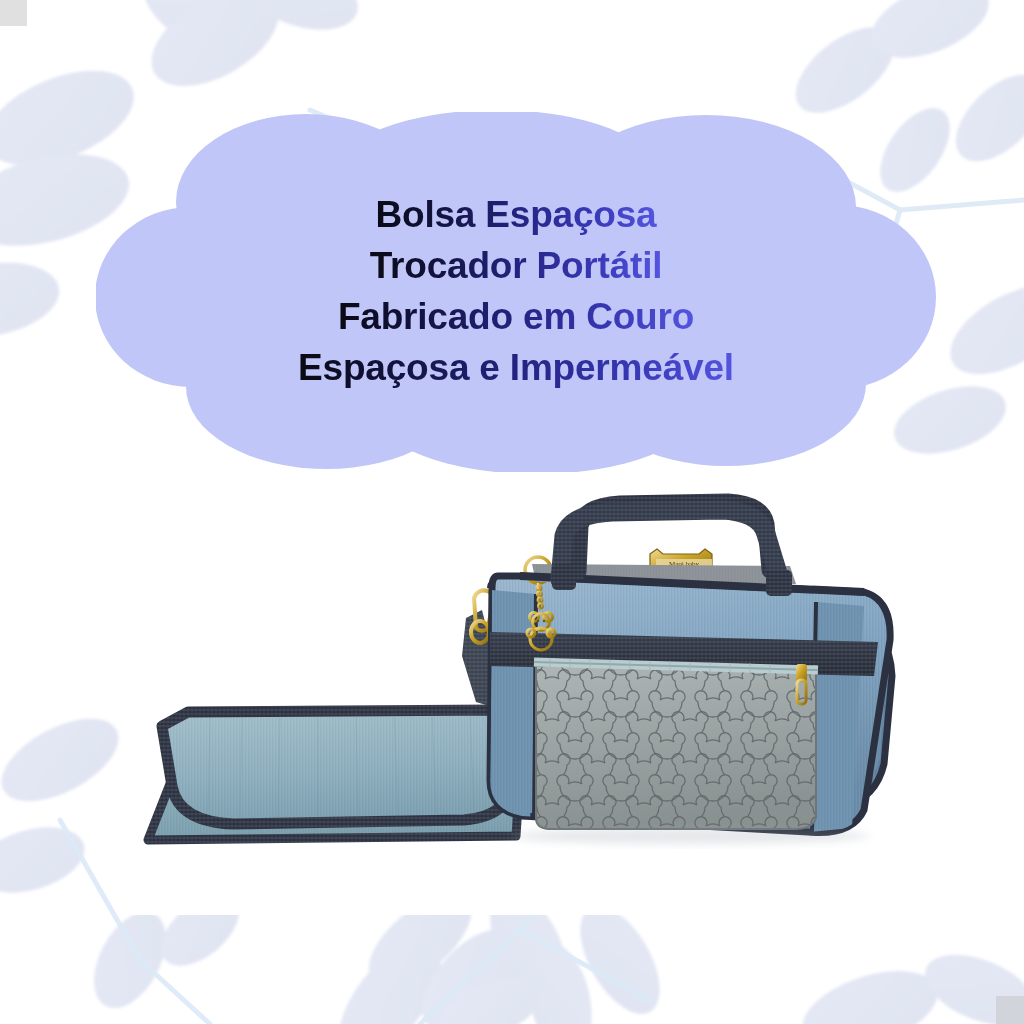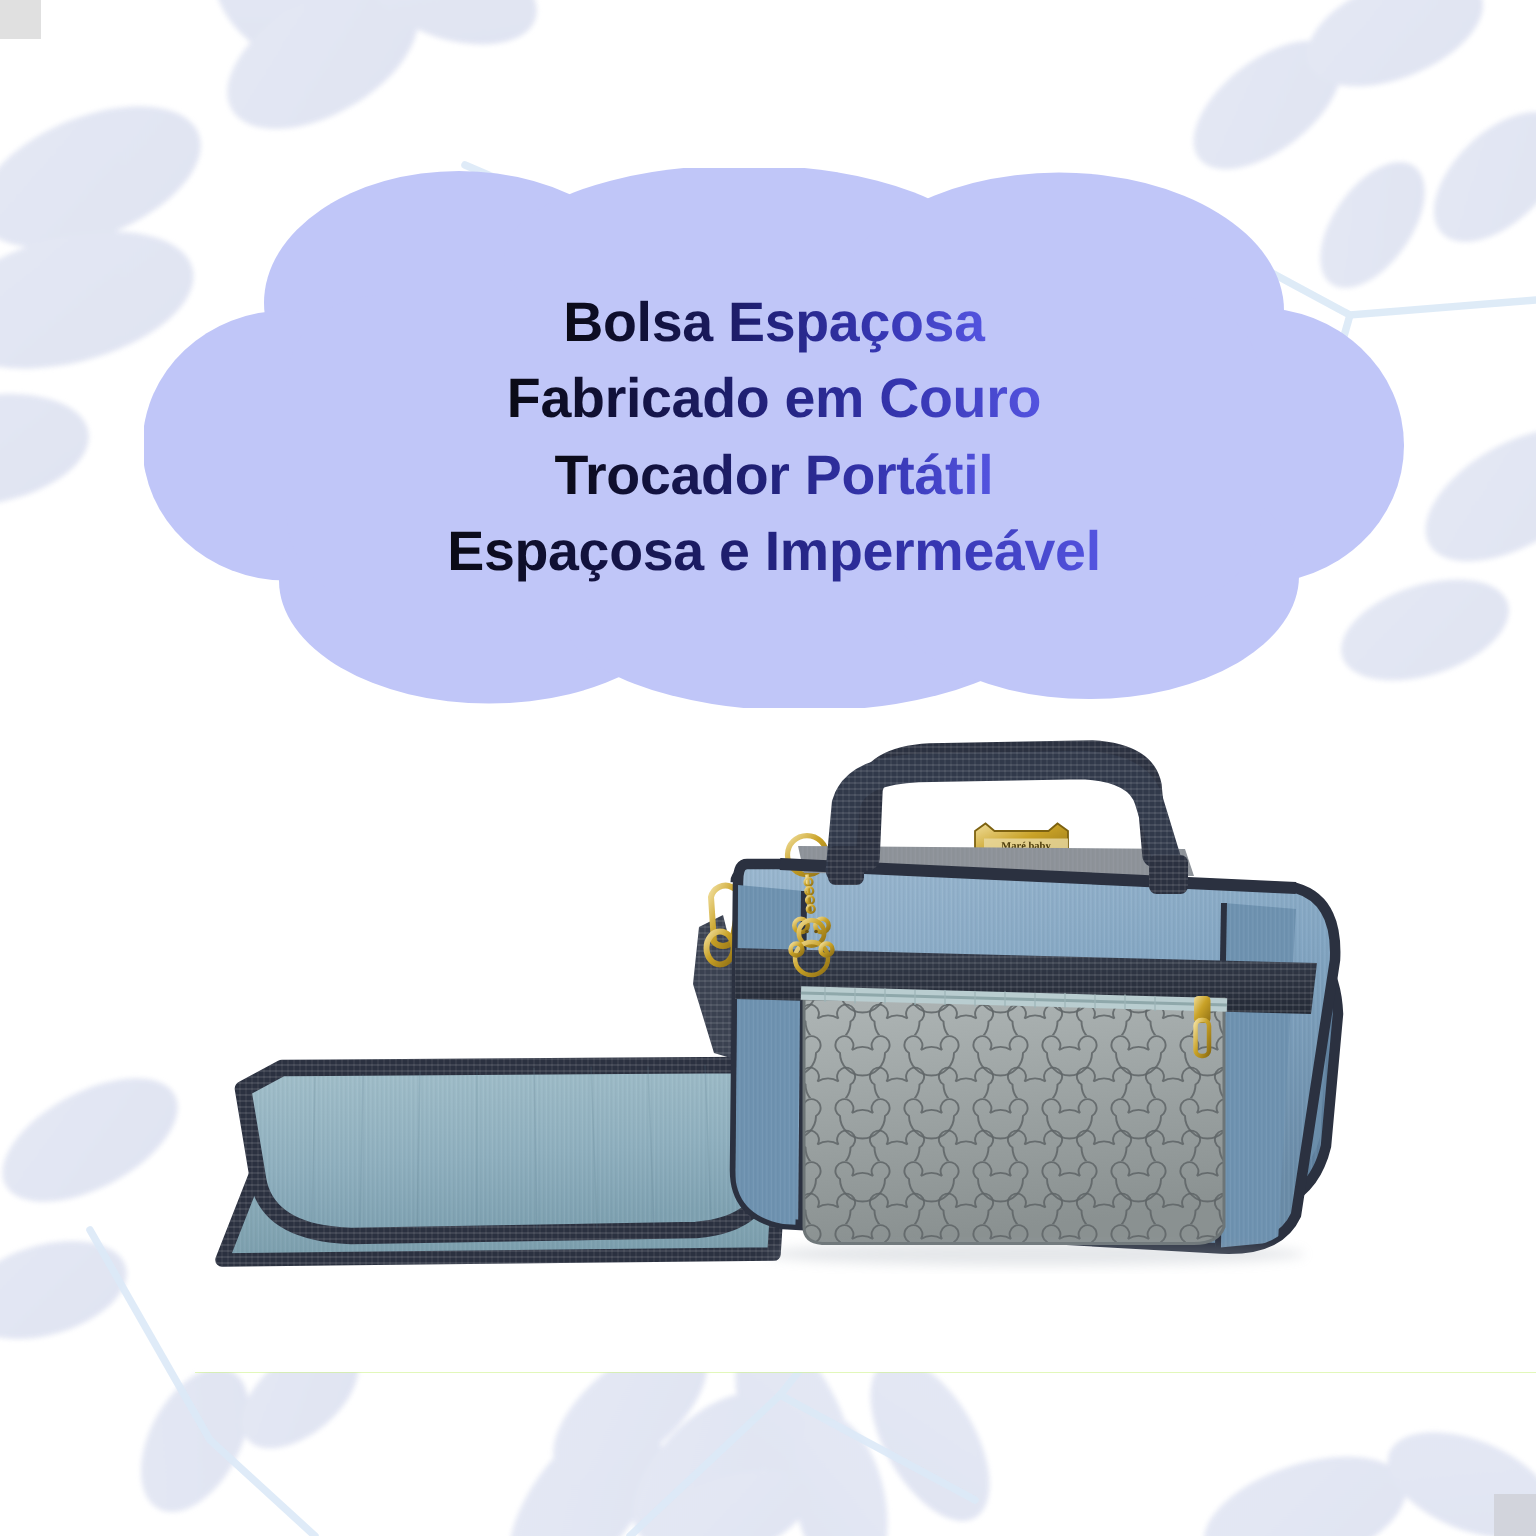--- a/index.html
+++ b/index.html
@@ -42,23 +42,22 @@
     background-image:linear-gradient(90deg,#0a0a14 0%,#12123e 22%,#23237f 50%,#3737b4 76%,#5454e0 100%);
     -webkit-background-clip:text;
     background-clip:text;
     color:transparent;
     -webkit-text-fill-color:transparent;
   }
 
   
   .photo-panel{
     position:absolute;left:130px;top:480px;width:894px;height:435px;
-    background:#bef264;
+    background:#c2410c;
     overflow:hidden;
-    font-weight:bold;
   }
   .photo-svg{position:absolute;left:0;top:0;}
 </style>
 </head>
 <body>
 
 <div id="stage">
 
   <svg class="bg-leaves" viewBox="0 0 1024 1024" xmlns="http://www.w3.org/2000/svg">
     <defs>
@@ -152,22 +151,22 @@
         <ellipse cx="742" cy="185" rx="98" ry="92"></ellipse>
         <ellipse cx="230" cy="275" rx="140" ry="82"></ellipse>
         <ellipse cx="440" cy="300" rx="160" ry="62"></ellipse>
         <ellipse cx="630" cy="272" rx="140" ry="82"></ellipse>
         <rect x="95" y="85" width="650" height="205" rx="60"></rect>
       </g>
     </svg>
 
     <div class="cloud-text">
       <div class="line">Bolsa Espaçosa</div>
+      <div class="line">Trocador Portátil</div>
       <div class="line">Fabricado em Couro</div>
-      <div class="line">Trocador Portátil</div>
       <div class="line">Espaçosa e Impermeável</div>
     </div>
   </div>
 
   <div class="photo-panel">
     <svg class="photo-svg" width="894" height="435" viewBox="0 0 894 435" xmlns="http://www.w3.org/2000/svg">
       <defs>
         <linearGradient id="denim" x1="0" y1="0" x2="0.3" y2="1">
           <stop offset="0%" stop-color="#9bb8d0"></stop>
           <stop offset="45%" stop-color="#83a6c3"></stop>

